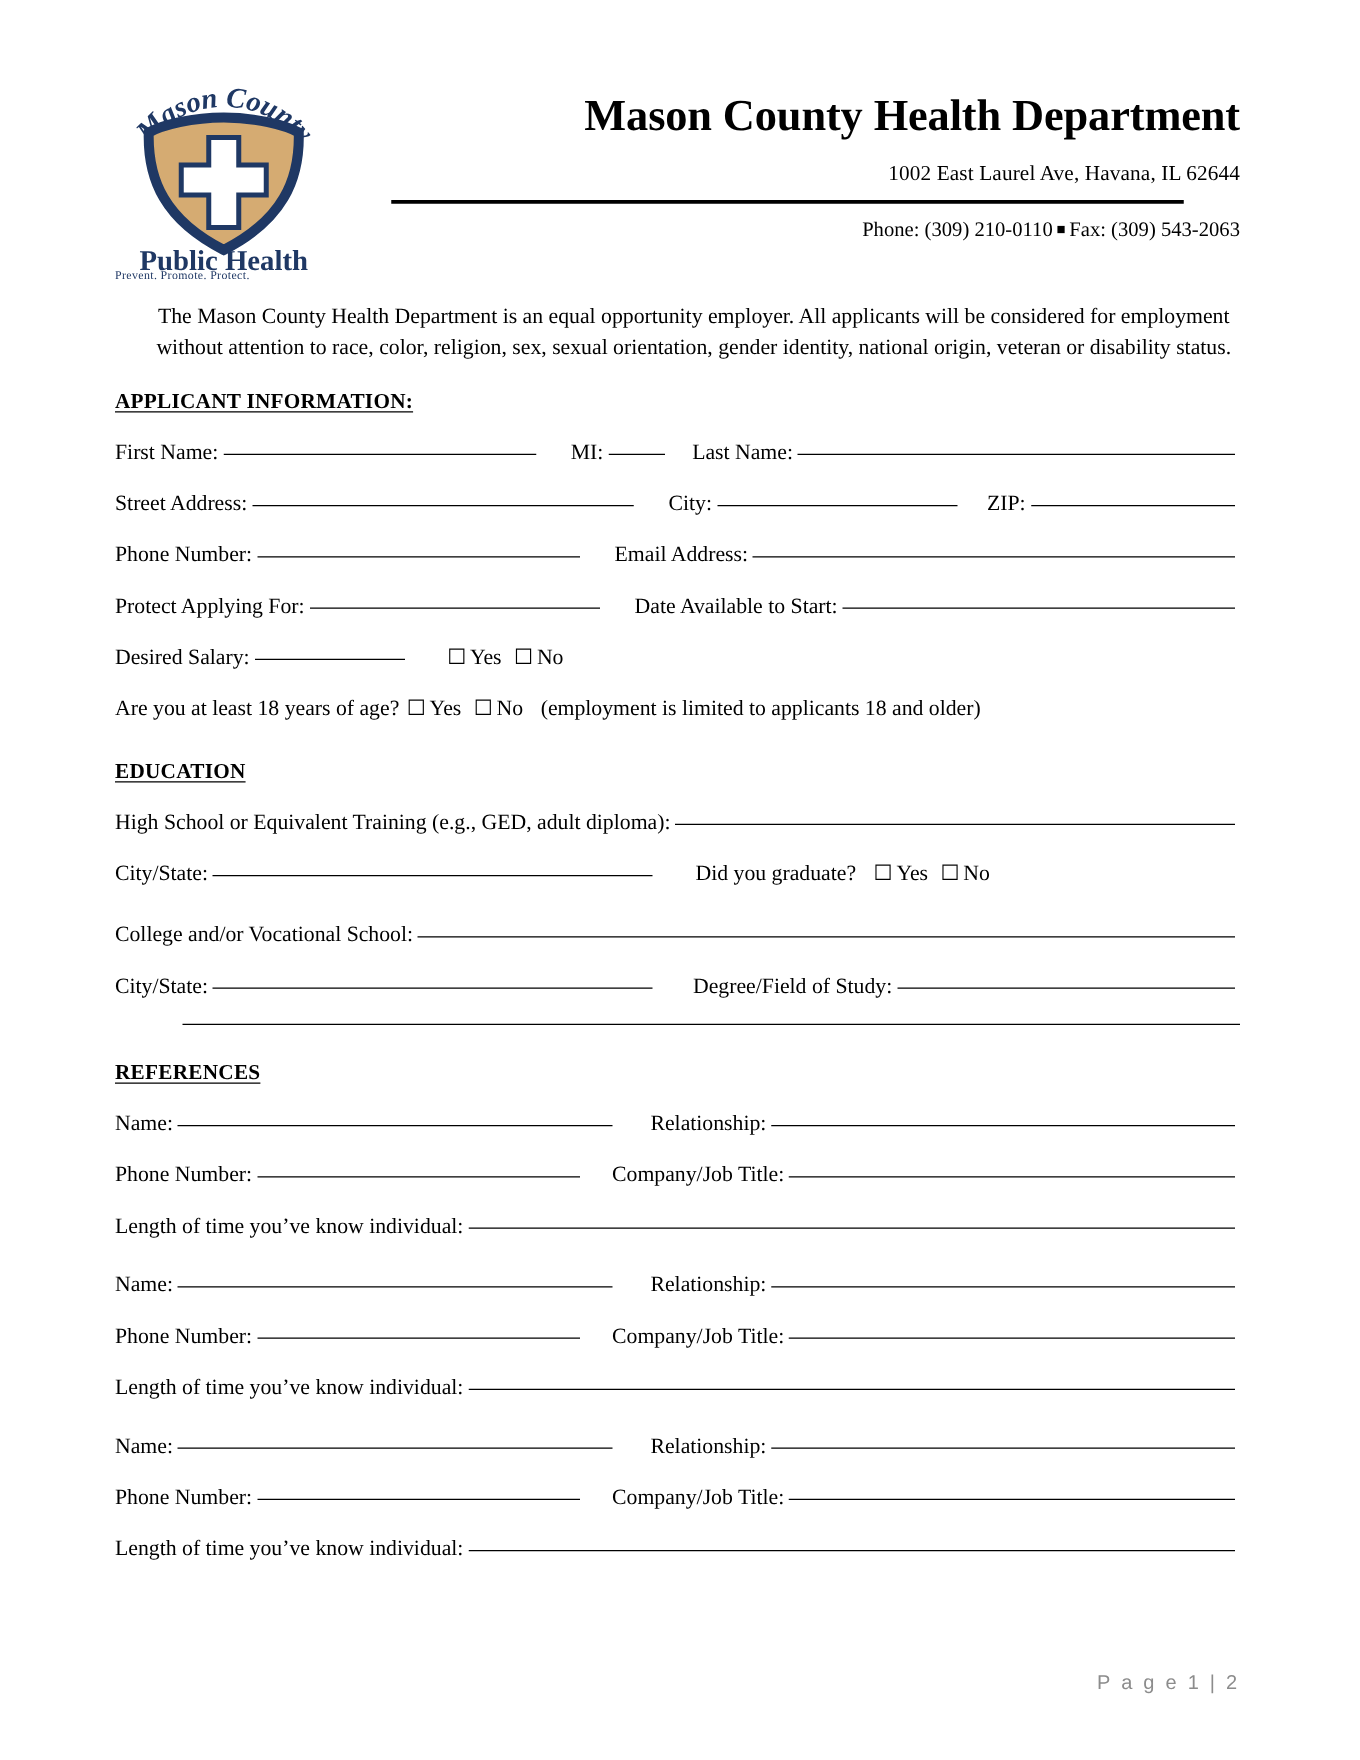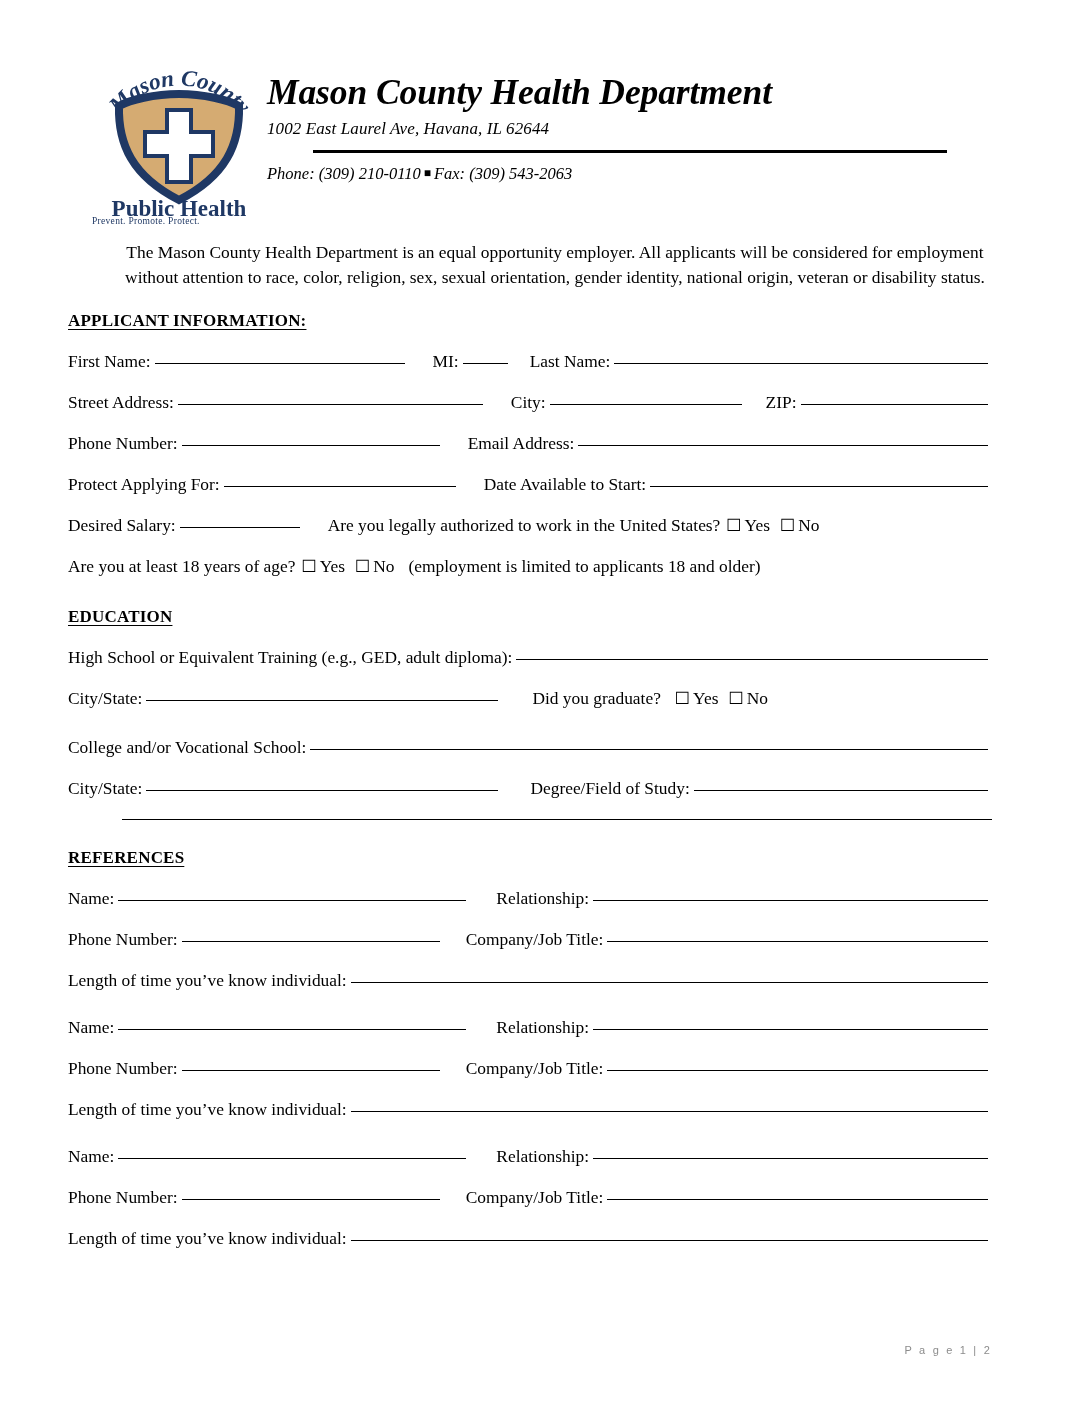--- a/index.html
+++ b/index.html
@@ -32,36 +32,35 @@
   }
   .logo-wrap {
     width: 175px;
     flex: 0 0 175px;
     padding-top: 6px;
   }
   .logo-svg { display: block; }
 
   .header-text {
     flex: 1;
-    text-align: left;
+    text-align: right;
     padding-top: 22px;
-    font-style: italic;
   }
   .org-title {
     font-family: "Liberation Serif", "DejaVu Serif", serif;
     font-weight: bold;
     font-size: 35.5px;
     letter-spacing: -0.1px;
     line-height: 1.05;
     margin: 0;
     white-space: nowrap;
   }
   .org-address {
     font-size: 17px;
-    margin: 8px 0 0 0;
+    margin: 18px 0 0 0;
     letter-spacing: 0.1px;
   }
   .header-rule {
     height: 3px;
     background: #000;
     margin: 11px auto 0 auto;
     width: 634px;
   }
   .org-phone {
     font-size: 16.5px;
@@ -84,23 +83,22 @@
   }
   .intro {
     margin: 14px 100px 0 122px;
     text-align: center;
     font-size: 17.4px;
     line-height: 1.42;
   }
 
   
   .content {
-    padding: 0 96px 0 56px;
+    padding: 0 96px 0 92px;
     margin-top: 22px;
-    margin-left: 12px;
   }
   .section-head {
     font-weight: bold;
     font-size: 17px;
     text-decoration: underline;
     text-underline-offset: 3px;
     letter-spacing: 0.2px;
     margin: 0 0 4px 0;
   }
   .sec-applicant { margin-top: 0; }
@@ -151,21 +149,21 @@
 
   .ref-block { margin-top: 0; }
   .ref-block + .ref-block { margin-top: 26px; }
 
   
   .footer {
     position: absolute;
     right: 96px;
     bottom: 52px;
     font-family: "Liberation Sans", "DejaVu Sans", sans-serif;
-    font-size: 11px;
+    font-size: 16px;
     color: #8c8c8c;
     letter-spacing: 2.2px;
   }
 </style>
 </head>
 <body>
 
 <div class="page">
 
   <div class="header">
@@ -241,21 +239,20 @@
       <span class="line" style="width:232px"></span>
       <span class="gap" style="width:24px"></span>
       <span class="lbl">Date Available to Start:</span>
       <span class="line grow"></span>
     </div>
 
     <div class="row">
       <span class="lbl">Desired Salary:</span>
       <span class="line" style="width:120px"></span>
       <span class="gap" style="width:24px"></span>
-      <span class="lbl">Are you legally authorized to work in the United States?</span>
       <span class="cb">☐</span>
       <span class="cb-label">Yes</span>
       <span class="cb">☐</span>
       <span class="cb-label">No</span>
     </div>
 
     <div class="row">
       <span class="lbl">Are you at least 18 years of age?</span>
       <span class="cb">☐</span>
       <span class="cb-label">Yes</span>

